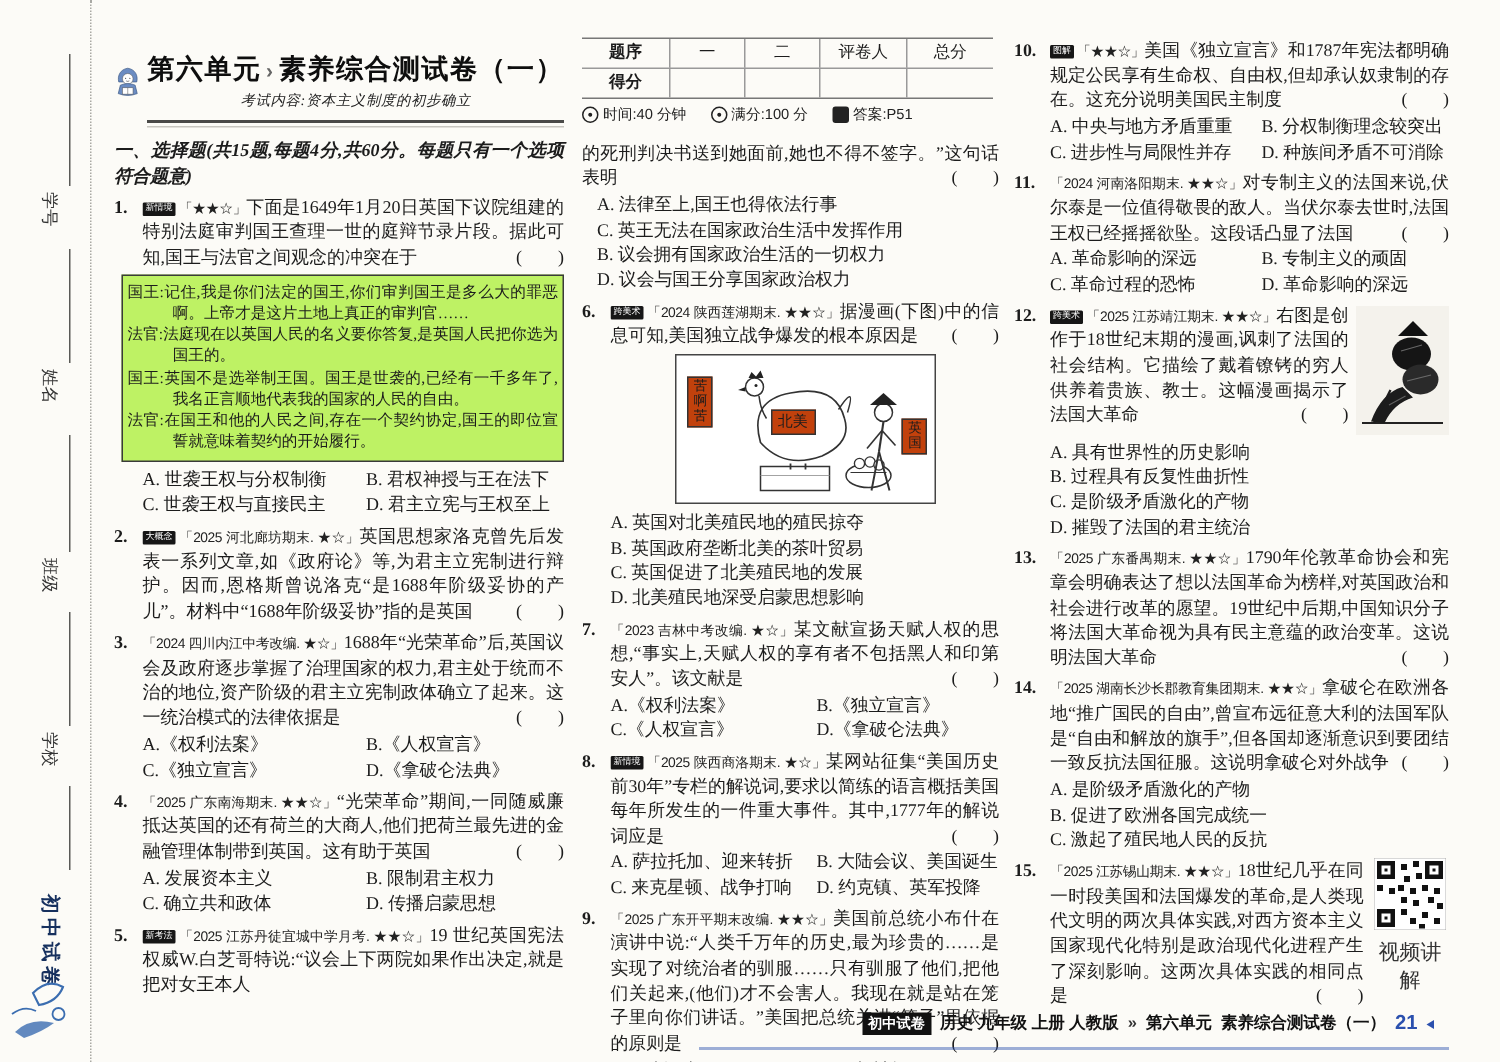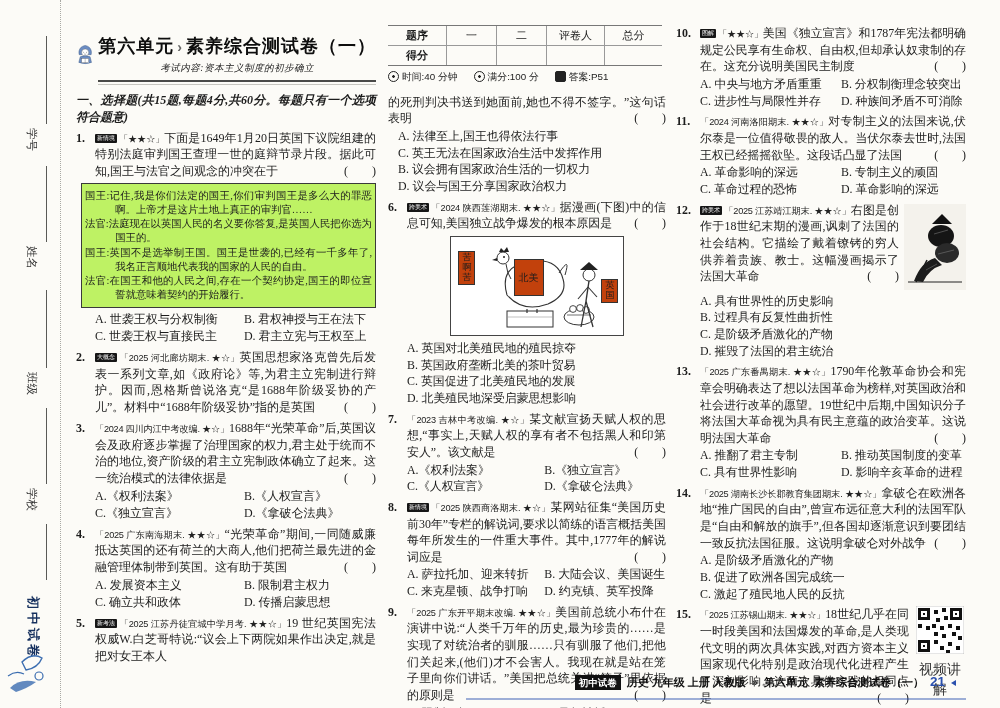--- a/index.html
+++ b/index.html
@@ -65,21 +65,21 @@
 
   .dialog { border:1px solid #3a3a3a; background:#bef264; padding:5px 3px; font-size:10.4px;
             line-height:1.36; margin:3px 0 3px -14px; }
   .dialog p { margin:0; padding-left:2.9em; text-indent:-2.9em; text-align:justify; }
 
   
   .cartoonbox { position:relative; width:172px; height:98px; border:1px solid #444; background:#fff; margin:4px auto; }
   .cb-label { position:absolute; border:1px solid #333; background:#c2410c; font-size:9px; line-height:1.1;
               padding:1px 2px; text-align:right; }
   .cb-speech { left:7px; top:14px; width:11px; }
-  .cb-hen    { left:63px; top:22px; font-size:10px; padding:12px 4px; }
+  .cb-hen    { left:63px; top:36px; font-size:10px; padding:2px 4px; }
   .cb-man    { right:5px; top:42px; width:11px; }
 
   
   .q12img { float:right; width:62px; height:86px; margin:2px 0 2px 5px; }
   .qrwrap { float:right; width:52px; margin:0 0 2px 5px; text-align:center; }
   .qrcap  { font-size:14px; color:#333; margin-top:1px; }
 
   
   .footer { position:absolute; right:44px; bottom:16px; display:flex; align-items:center; gap:6px;
             font-family:"Liberation Sans","DejaVu Sans",sans-serif; font-size:11px; font-weight:bold; color:#111; }
@@ -343,26 +343,20 @@
         <span>A. 具有世界性的历史影响</span>
         <span>B. 过程具有反复性曲折性</span>
         <span>C. 是阶级矛盾激化的产物</span>
         <span>D. 摧毁了法国的君主统治</span>
       </div>
     </div>
 
     <div class="q wide">
       <span class="qno">13.</span>
       <div class="stem"><span class="src">「2025 广东番禺期末. ★★☆」</span><span>1790年伦敦革命协会和宪章会明确表达了想以法国革命为榜样,对英国政治和社会进行改革的愿望。19世纪中后期,中国知识分子将法国大革命视为具有民主意蕴的政治变革。这说明法国大革命</span><span class="bracket">(　　)</span></div>
-      <div class="opts pair">
-        <span>A. 推翻了君主专制</span>
-        <span>B. 推动英国制度的变革</span>
-        <span>C. 具有世界性影响</span>
-        <span>D. 影响辛亥革命的进程</span>
-      </div>
     </div>
 
     <div class="q wide">
       <span class="qno">14.</span>
       <div class="stem"><span class="src">「2025 湖南长沙长郡教育集团期末. ★★☆」</span><span>拿破仑在欧洲各地“推广国民的自由”,曾宣布远征意大利的法国军队是“自由和解放的旗手”,但各国却逐渐意识到要团结一致反抗法国征服。这说明拿破仑对外战争</span><span class="bracket">(　　)</span></div>
       <div class="opts stack">
         <span>A. 是阶级矛盾激化的产物</span>
         <span>B. 促进了欧洲各国完成统一</span>
         <span>C. 激起了殖民地人民的反抗</span>
       </div>

